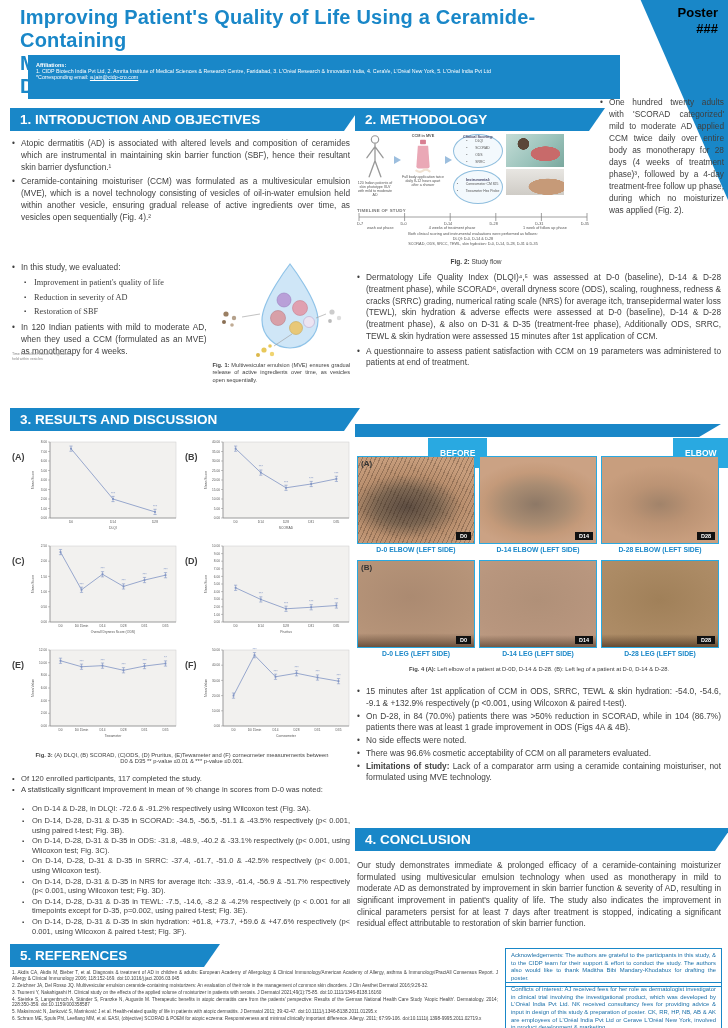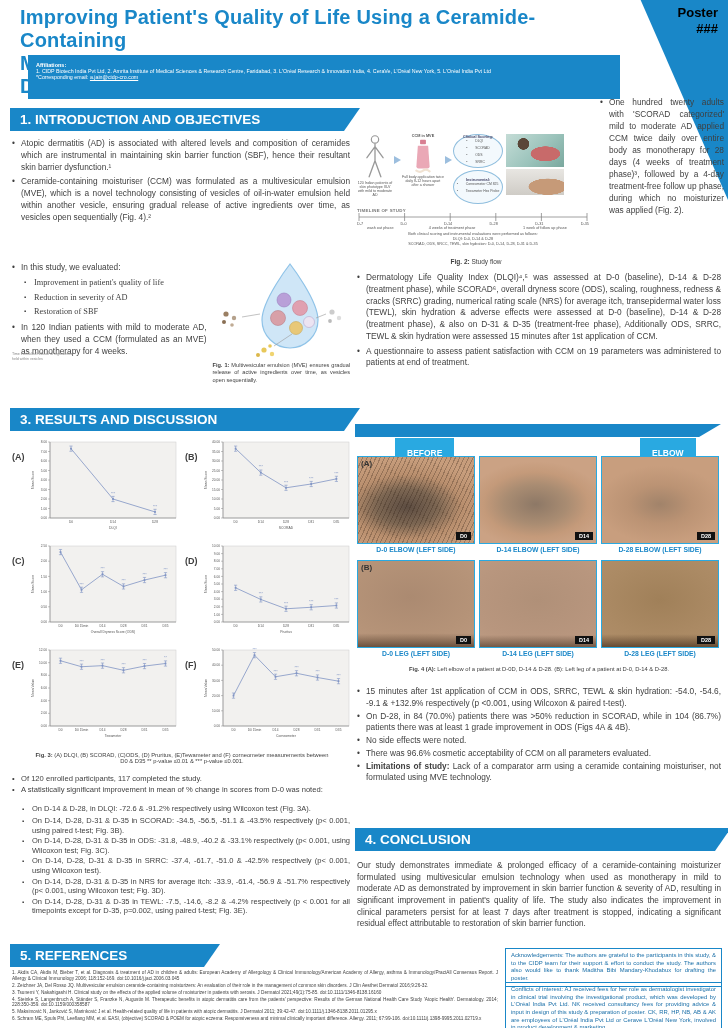--- a/index.html
+++ b/index.html
@@ -29,21 +29,21 @@
   .sub-sq .blt{flex:0 0 10px;font-size:6px;line-height:11px;}
   .fig-caption{font-size:5.6px;line-height:1.3;text-align:justify;color:#3f3f3f;}
   .fig-caption-c{font-size:5.8px;text-align:center;color:#3f3f3f;}
   
   .charts{left:12px;top:436px;width:340px;display:grid;grid-template-columns:1fr 1fr;column-gap:6px;row-gap:4px;}
   .chart-cell{display:flex;}
   .chart-tag{width:17px;font-weight:bold;font-size:9px;padding-top:16px;}
   .chart-host svg{display:block;}
   
   .ribbon{left:355px;top:424px;width:366px;height:13px;background:#1987c8;clip-path:polygon(0 0,100% 0,94% 100%,0 100%);}
-  .badge{background:#29a9e1;color:#fff;font-weight:bold;font-size:8.5px;padding:10px 12px;}
+  .badge{background:#29a9e1;color:#fff;font-weight:bold;font-size:8.5px;padding:10px 12px;margin-left:33px;}
   .ph-row{left:357px;width:364px;display:flex;gap:4px;}
   .ph{position:relative;width:118px;height:88px;border:1px solid #29a9e1;box-sizing:border-box;}
   .ph-tag{position:absolute;left:3px;top:2px;font-size:8px;font-weight:bold;color:#333;}
   .ph-corner{position:absolute;right:3px;bottom:3px;background:#111;color:#fff;font-size:5.5px;font-weight:bold;padding:1px 4px;}
   .ph-cap{width:118px;text-align:center;font-size:6.8px;font-weight:bold;color:#1987c8;}
   .ph-a0{background:repeating-linear-gradient(115deg,rgba(45,28,16,.28) 0 1px,transparent 1px 4px),
          radial-gradient(ellipse 70% 55% at 42% 58%,#5d4d42 0%,#7d6753 38%,#b98f6e 68%,#c79d7c 100%);}
   .ph-a1{background:radial-gradient(ellipse 60% 50% at 48% 55%,#8d7866 0%,#a98c72 45%,#c49a7a 75%,#cba284 100%);}
   .ph-a2{background:radial-gradient(ellipse 55% 45% at 50% 55%,#a1836a 0%,#bb9374 50%,#c89e7e 100%);}
   .ph-b0{background:linear-gradient(to top,rgba(55,35,20,.6),transparent 16%),
@@ -554,20 +554,24 @@
         <span class="litx">On D-14, D-28, D-31 &amp; D-35 in SRRC: -37.4, -61.7, -51.0 &amp; -42.5% respectively (p&lt; 0.001, using Wilcoxon test).</span>
       </div>
       <div class="li">
         <span class="blt">▪</span>
         <span class="litx">On D-14, D-28, D-31 &amp; D-35 in NRS for average itch: -33.9, -61.4, -56.9 &amp; -51.7% respectively (p&lt; 0.001, using Wilcoxon test; Fig. 3D).</span>
       </div>
       <div class="li">
         <span class="blt">▪</span>
         <span class="litx">On D-14, D-28, D-31 &amp; D-35 in TEWL: -7.5, -14.6, -8.2 &amp; -4.2% respectively (p &lt; 0.001 for all timepoints except for D-35, p=0.002, using paired t-test; Fig. 3E).</span>
       </div>
+      <div class="li">
+        <span class="blt">▪</span>
+        <span class="litx">On D-14, D-28, D-31 &amp; D-35 in skin hydration: +61.8, +73.7, +59.6 &amp; +47.6% respectively (p&lt; 0.001, using Wilcoxon &amp; paired t-test; Fig. 3F).</span>
+      </div>
     </div>
 
   <div class="abs sec-hdr" style="left:10px;top:944px;width:200px;">5. REFERENCES</div>
   <div class="abs refs tight" style="left:12px;top:970px;width:486px;">
       <div class="li">
         <span class="litx">1. Akdis CA, Akdis M, Bieber T, et al. Diagnosis &amp; treatment of AD in children &amp; adults: European Academy of Allergology &amp; Clinical Immunology/American Academy of Allergy, asthma &amp; Immunology/PractAll Consensus Report. J Allergy &amp; Clinical Immunology 2006; 118:152-169. doi:10.1016/j.jaci.2006.03.045</span>
       </div>
       <div class="li">
         <span class="litx">2. Zeichner JA, Del Rosso JQ. Multivesicular emulsion ceramide-containing moisturizers: An evaluation of their role in the management of common skin disorders. J Clin Aesthet Dermatol 2016;9:26-32.</span>
       </div>
@@ -578,20 +582,21 @@
         <span class="litx">4. Steinke S, Langenbruch A, Ständer S, Franzke N, Augustin M. Therapeutic benefits in atopic dermatitis care from the patients' perspective: Results of the German National Health Care Study 'Atopic Health'. Dermatology. 2014; 228:350-359. doi:10.1159/000358587</span>
       </div>
       <div class="li">
         <span class="litx">5. Maksimović N, Janković S, Marinković J et al. Health-related quality of life in patients with atopic dermatitis. J Dermatol 2011; 39:42-47. doi:10.1111/j.1346-8138.2011.01295.x</span>
       </div>
       <div class="li">
         <span class="litx">6. Schram ME, Spuls PhI, Leeflang MM, et al. EASI, (objective) SCORAD &amp; POEM for atopic eczema: Responsiveness and minimal clinically important difference. Allergy. 2011; 67:99-106. doi:10.1111/j.1398-9995.2011.02719.x</span>
       </div>
     </div>
 
+  <div class="abs sec-hdr" style="left:355px;top:108px;width:240px;">2. METHODOLOGY</div>
 
   <div class="abs" style="left:600px;top:96px;width:124px;font-size:8.3px;line-height:1.45;">
     <div class="li">
         <span class="blt">•</span>
         <span class="litx">One hundred twenty adults with 'SCORAD categorized' mild to moderate AD applied CCM twice daily over entire body as monotherapy for 28 days (4 weeks of treatment phase)³, followed by a 4-day treatment-free follow up phase, during which no moisturizer was applied (Fig. 2).</span>
       </div>
   </div>
 
   <div class="abs fig2">
     <div class="fig2-row">

